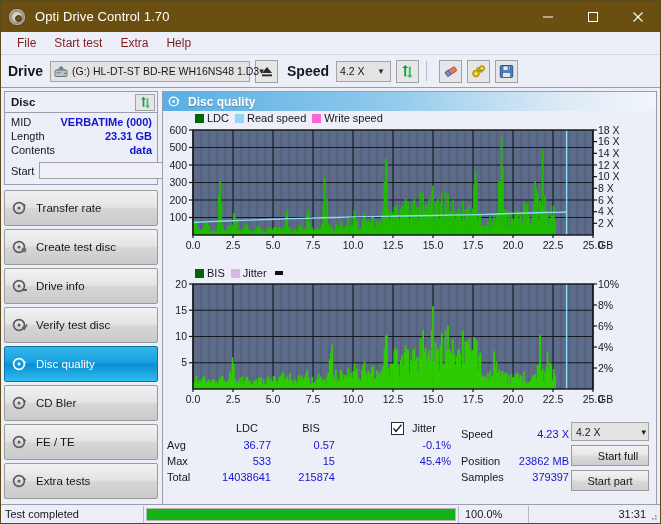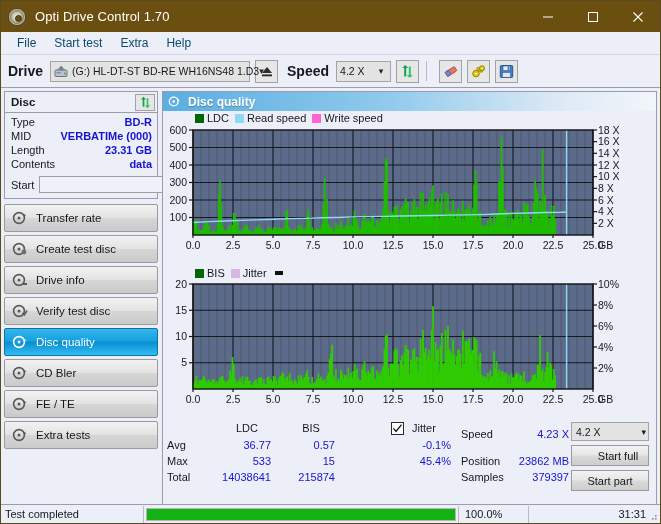--- a/index.html
+++ b/index.html
@@ -72,21 +72,21 @@
     height: 23px;
     background: #eceef8;
     display: flex;
     align-items: center;
     padding-left: 7px;
     border-bottom: 1px solid #d4d6e4;
   }
   .menu-item {
     padding: 2px 9px;
     font-size: 12px;
-    color: #0c4a6e;
+    color: #7f1d1d;
     white-space: nowrap;
   }
 
   
   #toolbar {
     height: 33px;
     background: #eceef8;
     display: flex;
     align-items: center;
     padding: 0 7px;
@@ -200,21 +200,21 @@
     width: 20px; height: 19px;
     margin-left: 3px;
     background: #e6e6e6;
     border: 1px solid #a2a2a2;
     display: flex; align-items: center; justify-content: center;
     flex: none;
   }
 
   #nav-list { margin-top: 5px; }
   .nav-btn {
-    height: 28px;
+    height: 36px;
     margin-bottom: 3px;
     background: linear-gradient(#f2f2f2 0%, #e3e3e3 48%, #d6d6d6 52%, #cacaca 100%);
     border: 1px solid #9b9b9b;
     border-radius: 2px;
     display: flex;
     align-items: center;
     padding-left: 7px;
     font-size: 11.5px;
     color: #16181d;
   }
@@ -466,24 +466,20 @@
           <span id="disc-header-title">Disc</span>
           <div class="tbbtn">
             <svg width="13" height="13" viewBox="0 0 15 15">
               <path d="M4.2 12.5 L4.2 4 L2.2 4 L5.2 1 L8.2 4 L6.2 4 L6.2 12.5 Z" fill="#1b9e4b"></path>
               <path d="M10.8 2.5 L10.8 11 L12.8 11 L9.8 14 L6.8 11 L8.8 11 L8.8 2.5 Z" fill="#2fc46a"></path>
             </svg>
           </div>
         </div>
 
         <div id="disc-rows">
-          <div class="disc-row">
-            <span class="disc-key">Type</span>
-            <span class="disc-val">BD-R</span>
-          </div>
           <div class="disc-row">
             <span class="disc-key">MID</span>
             <span class="disc-val">VERBATIMe (000)</span>
           </div>
           <div class="disc-row">
             <span class="disc-key">Length</span>
             <span class="disc-val">23.31 GB</span>
           </div>
           <div class="disc-row">
             <span class="disc-key">Contents</span>

